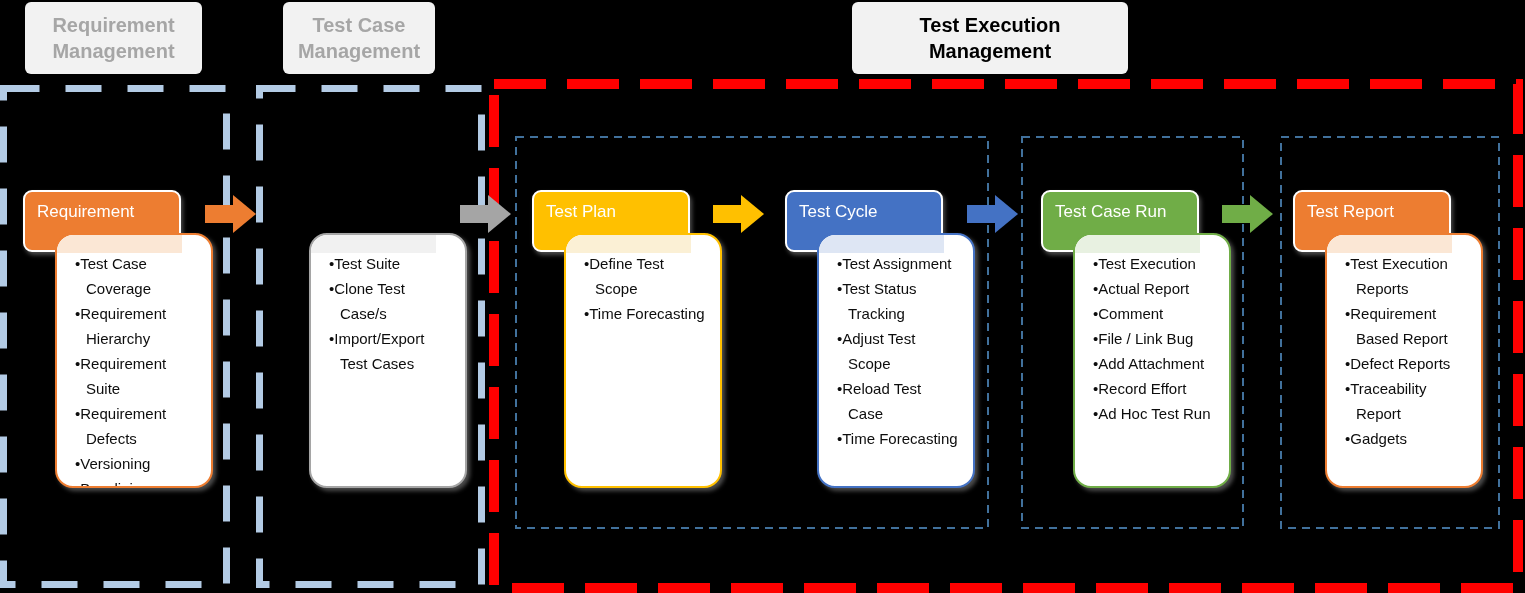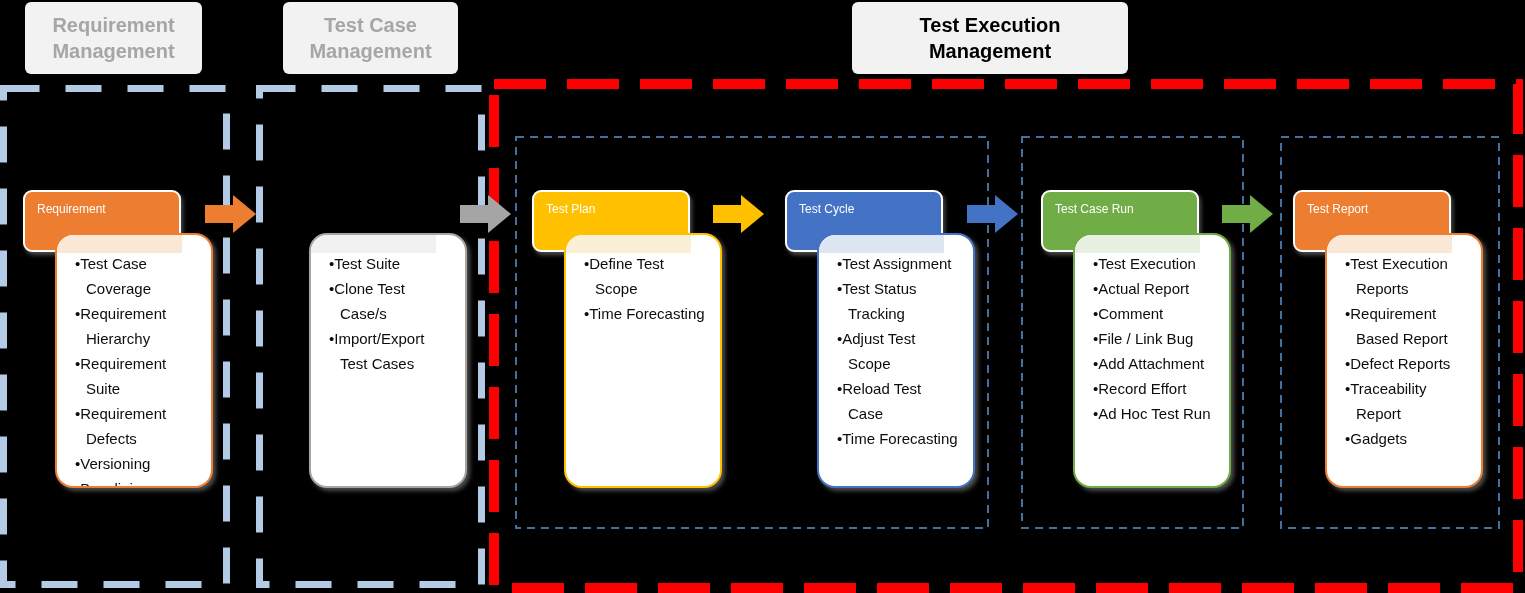--- a/index.html
+++ b/index.html
@@ -8,32 +8,32 @@
     font-family:"Liberation Sans",sans-serif;
   }
   
   .section-hdr{
     position:absolute;top:2px;background:#F2F2F2;
     display:flex;align-items:center;justify-content:center;text-align:center;
     font-weight:bold;font-size:20px;line-height:1.32;color:var(--fg,#A6A6A6);border-radius:6px;
   }
   .section-hdr span{display:inline-block;max-width:192px;}
   #hdr-req{left:25px;width:177px;height:72px;}
-  #hdr-tc{left:283px;width:175px;height:72px;}
+  #hdr-tc{left:283px;width:152px;height:72px;}
   #hdr-te{left:852px;width:276px;height:72px;}
   
   svg.dash-box{position:absolute;}
   svg.dash-box rect{fill:none;stroke:var(--stroke,#B3CBE5);}
   
   .card{position:absolute;top:190px;width:192px;height:300px;}
   .card-header{
     position:absolute;left:0;top:0;width:158px;height:62px;
     background:var(--accent);border:2px solid #fff;border-radius:9px;
     box-shadow:2px 3px 4px rgba(170,170,170,.45);
-    color:#fff;font-size:12px;padding:10px 0 0 12px;box-sizing:border-box;
+    color:#fff;font-size:17px;padding:10px 0 0 12px;box-sizing:border-box;
   }
   .card-body{
     position:absolute;left:32px;top:43px;width:158px;height:255px;
     background:#fff;border:2.5px solid var(--accent);border-radius:18px;
     box-shadow:3px 3px 4px rgba(170,170,170,.45);
     box-sizing:border-box;overflow:hidden;
   }
   .tint{
     position:absolute;left:0;top:0;width:125px;height:18px;
     background:var(--tint);border-top-left-radius:16px;

